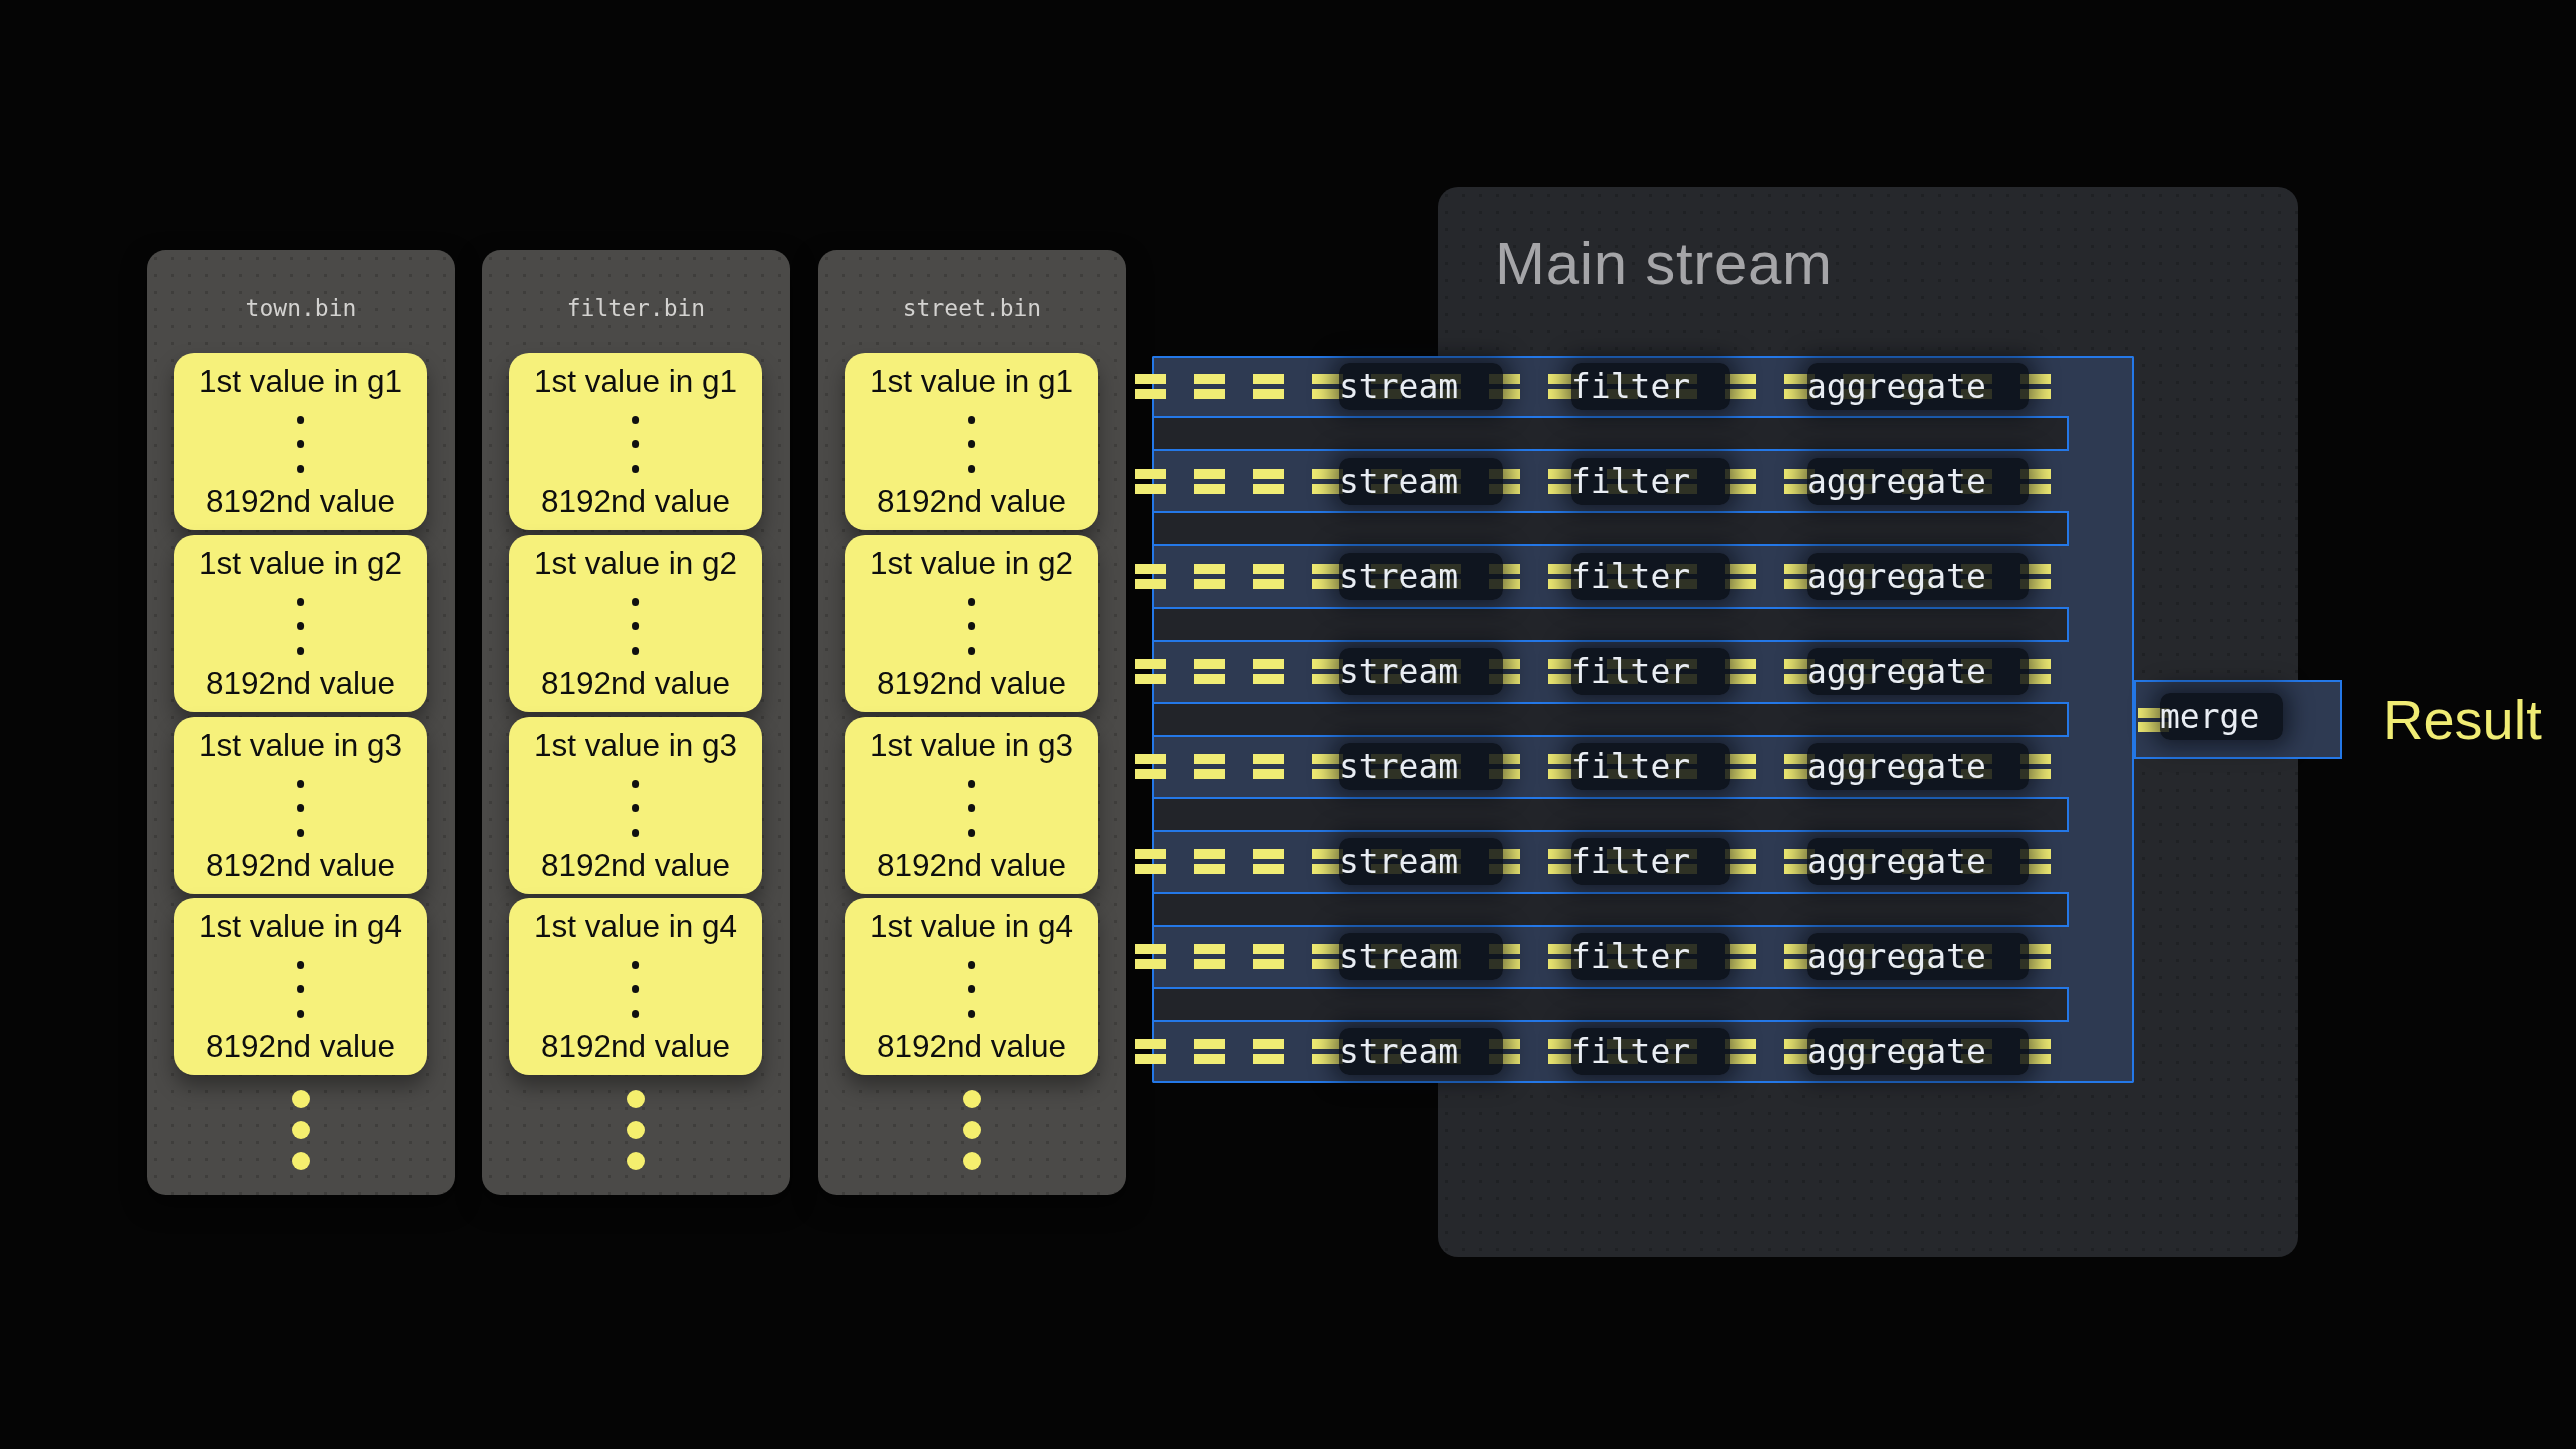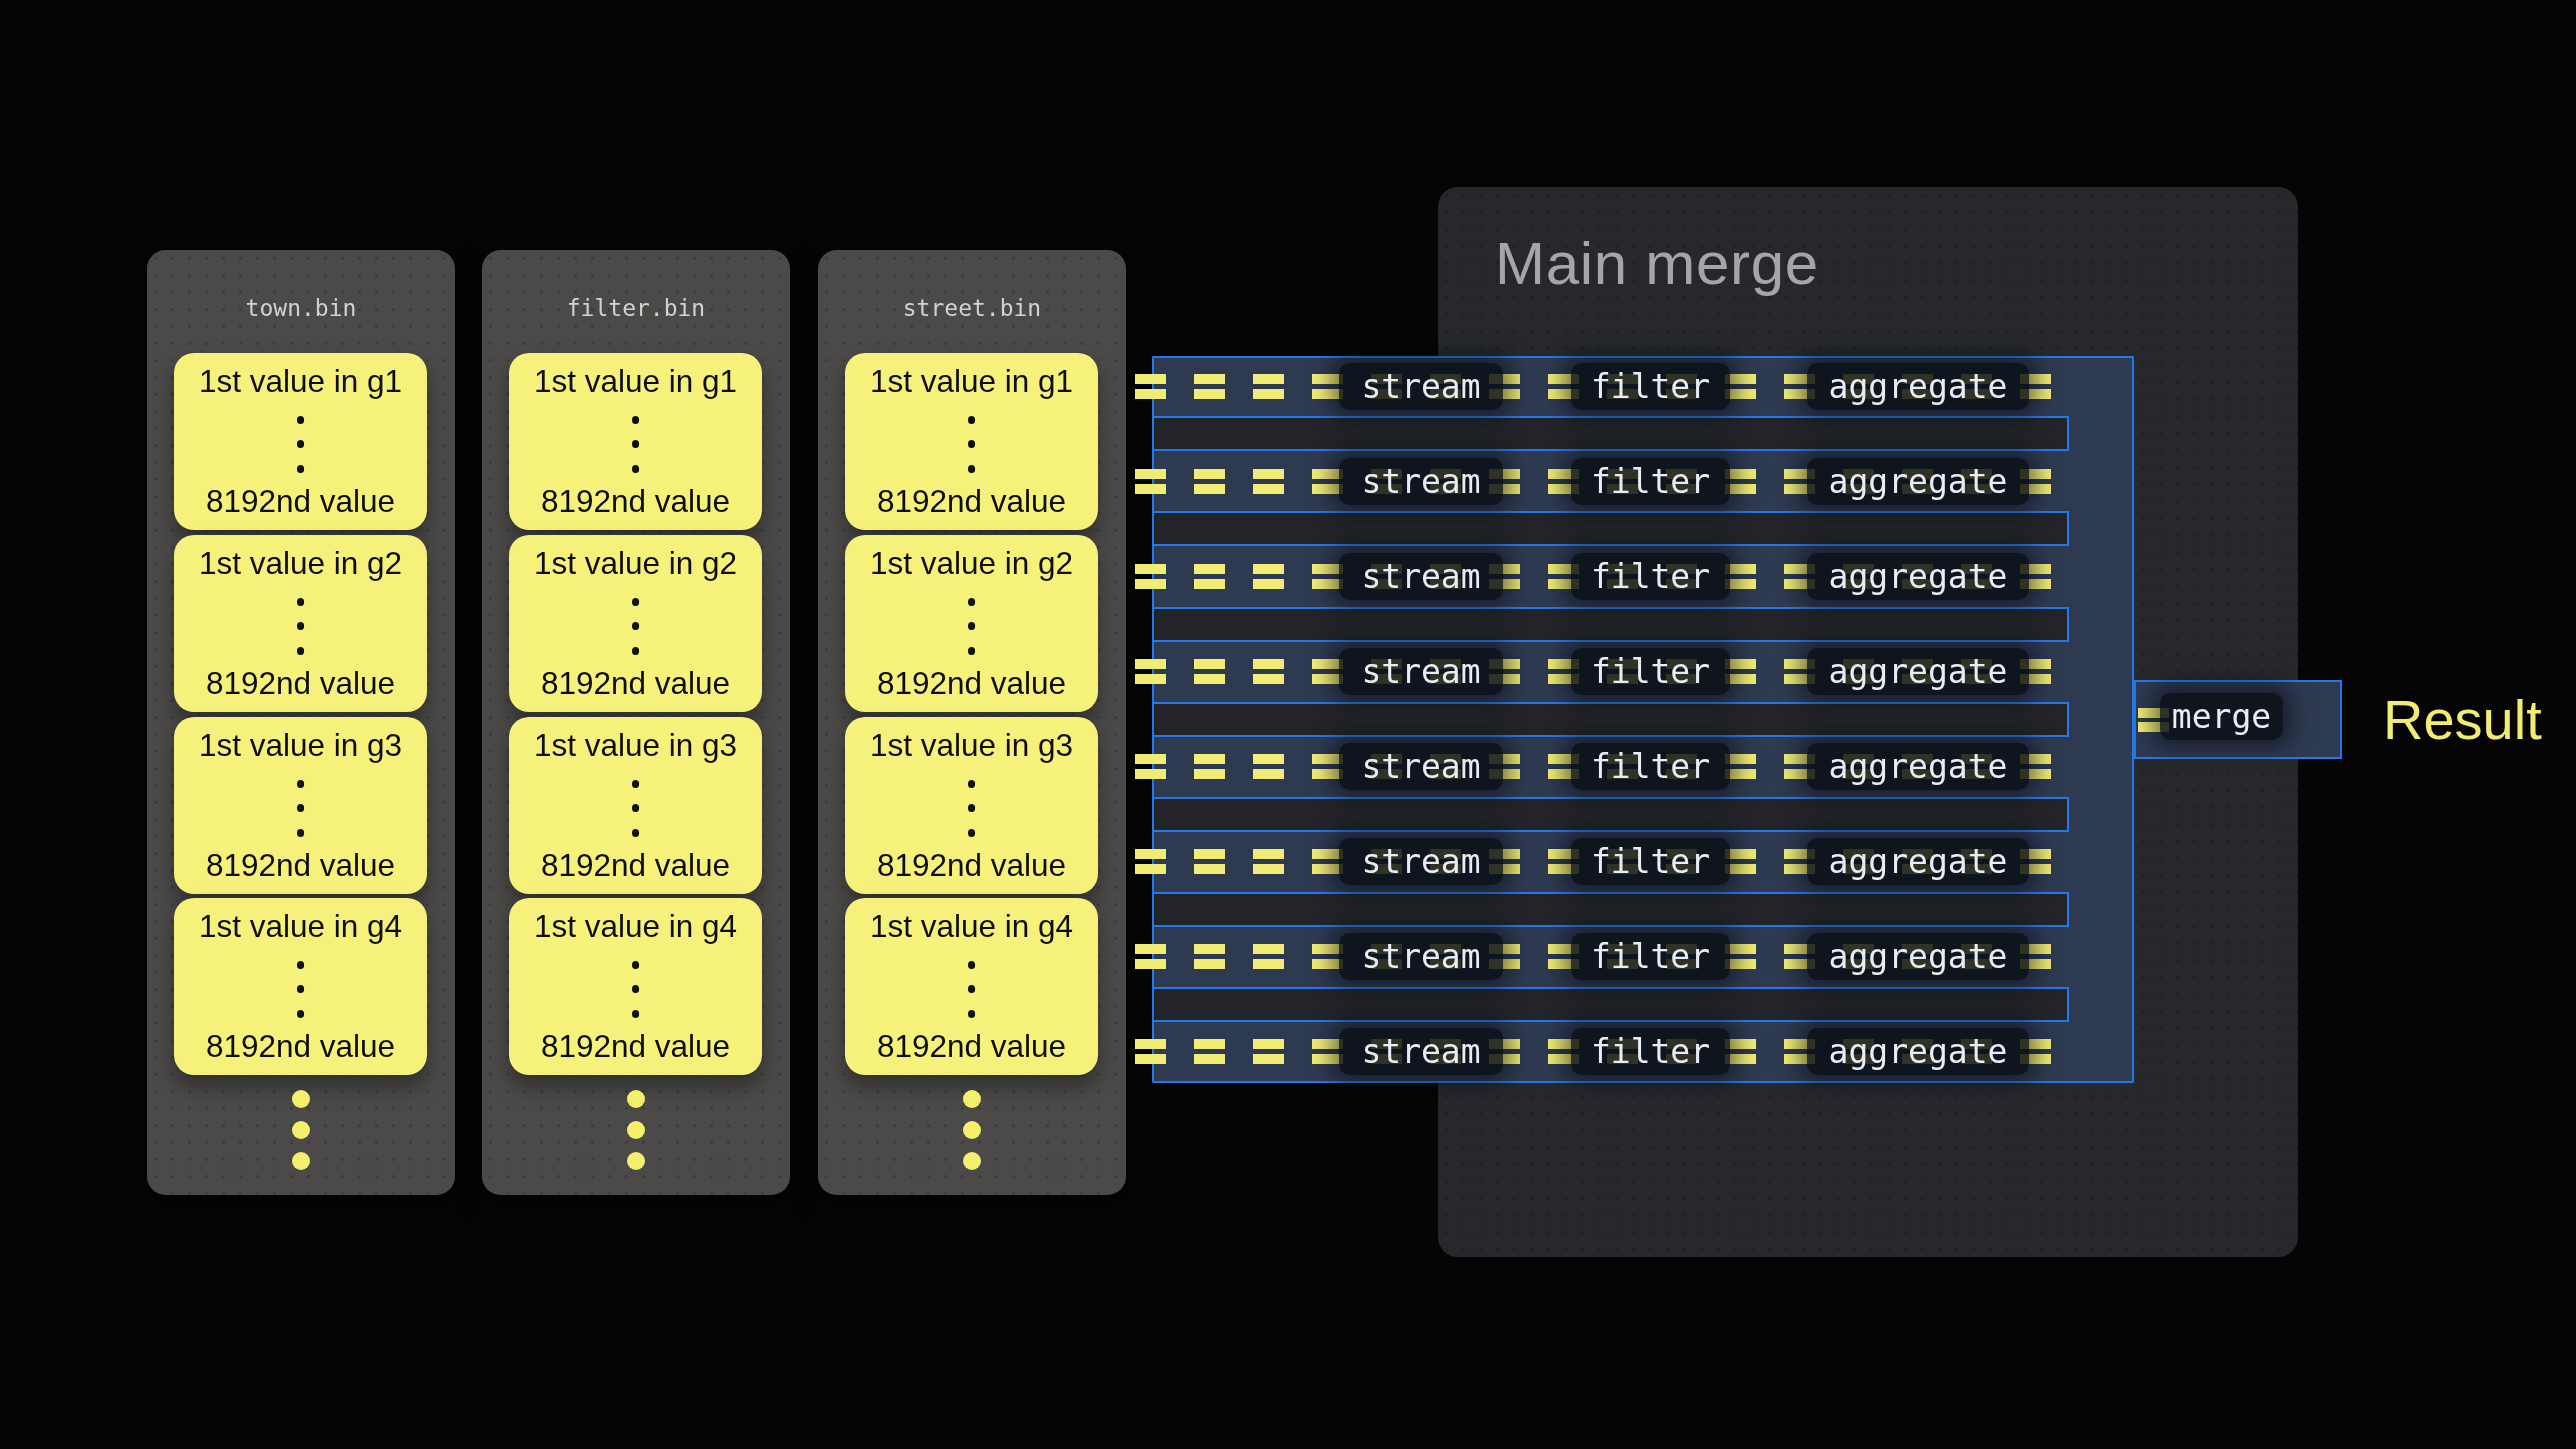--- a/index.html
+++ b/index.html
@@ -74,21 +74,21 @@
   .dash-bar{
     height:10px;
     background-image:repeating-linear-gradient(to right,var(--yellow-dash) 0px,var(--yellow-dash) 31.5px,transparent 31.5px,transparent 59px);
   }
   .chip{
     height:47px;border-radius:10px;
     background:rgba(10,14,21,0.84);
     box-shadow:0 0 21.5px 7.2px rgba(4,7,12,0.55);
     color:#e9edf3;
     font-family:"DejaVu Sans Mono",monospace;
-    font-size:33px;line-height:47px;text-align:center;
+    font-size:33px;line-height:47px;
   }
   .merge-box{
     background:var(--navy);
     border:2.9px solid var(--blue);
   }
   .result-label{
     color:var(--yellow-dash);
     font-size:56px;line-height:57px;
   }
 </style>
@@ -196,21 +196,21 @@
           <div class="v-dot" style="top: 112px;"></div>
           <div class="group-line last">8192nd value</div>
         </div>
         <div class="card-dot" style="top: 840px;"></div>
         <div class="card-dot" style="top: 871px;"></div>
         <div class="card-dot" style="top: 902px;"></div>
       </div>
     </div>
 
   <div class="abs memory-panel" id="memory-panel" style="left:1438px;top:187px;width:860px;height:1070px;">
-    <div class="memory-title">Main merge</div>
+    <div class="memory-title">Main stream</div>
   </div>
 
   <div class="abs outer-box" style="left:1152px;top:356px;width:982px;height:727px;"></div>
 
   <div id="pipeline-layer">
       <div class="abs separator" style="left: 1152px; top: 416px; width: 917px; height: 35px;"></div>
       <div class="abs separator" style="left: 1152px; top: 511px; width: 917px; height: 35px;"></div>
       <div class="abs separator" style="left: 1152px; top: 607px; width: 917px; height: 35px;"></div>
       <div class="abs separator" style="left: 1152px; top: 702px; width: 917px; height: 35px;"></div>
       <div class="abs separator" style="left: 1152px; top: 797px; width: 917px; height: 35px;"></div>

